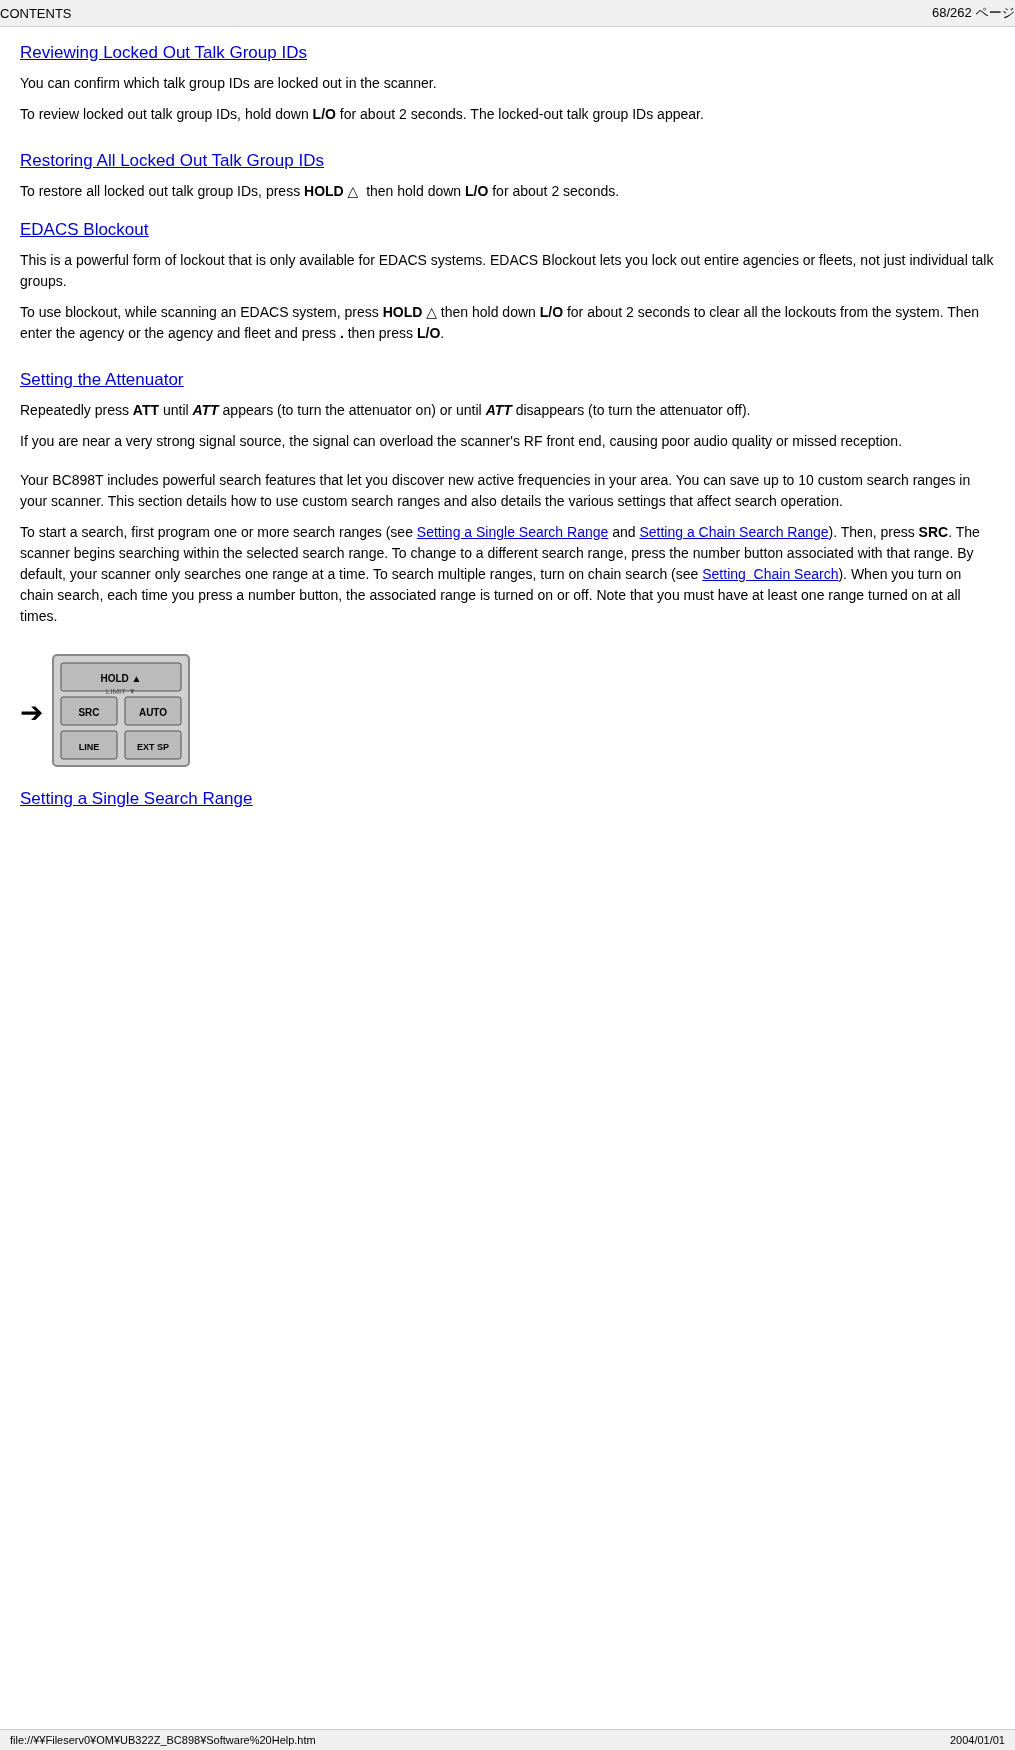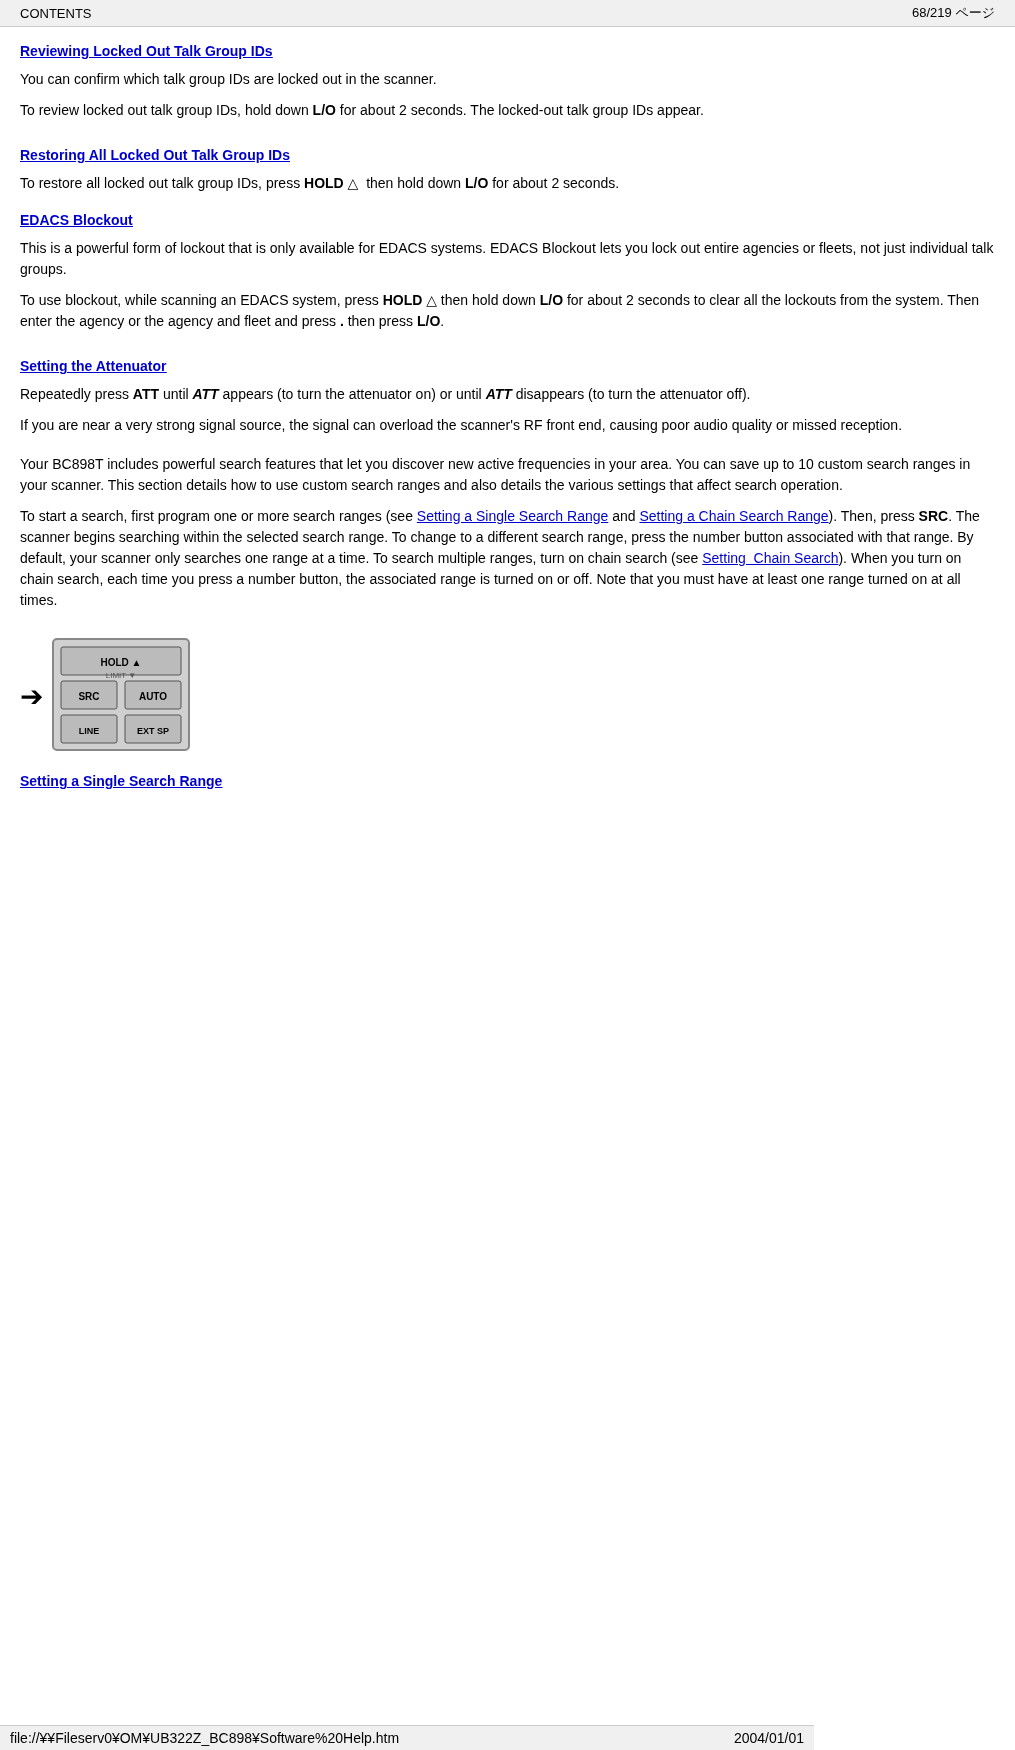--- a/index.html
+++ b/index.html
@@ -15,35 +15,35 @@
       background: #fff;
       width: 1015px;
       min-height: 1750px;
       position: relative;
     }
 
     .top-bar {
       display: flex;
       justify-content: space-between;
       align-items: center;
-      padding: 4px 20px;
+      padding: 4px 0;
       border-bottom: 1px solid #ccc;
       font-size: 13px;
       background: #f0f0f0;
     }
 
     .main-content {
       padding: 16px 20px 60px 20px;
     }
 
     h2.section-title {
       color: #0000cc;
       text-decoration: underline;
-      font-size: 14px;
-      font-weight: bold;
+      font-size: 17px;
+      font-weight: normal;
       margin-bottom: 10px;
       cursor: pointer;
     }
 
     h2.section-title a {
       color: #0000cc;
       text-decoration: underline;
     }
 
     p {
@@ -91,39 +91,39 @@
     .arrow-right {
       font-size: 28px;
       margin-right: 8px;
       align-self: center;
     }
 
     .bottom-bar {
       position: fixed;
       bottom: 0;
       left: 0;
-      width: 814px;
+      width: 1015px;
       display: flex;
       justify-content: space-between;
       padding: 4px 10px;
       border-top: 1px solid #ccc;
       background: #f0f0f0;
-      font-size: 14px;
+      font-size: 11px;
     }
 
     .small-space {
       height: 8px;
     }
   </style>
 </head>
 <body>
 
 <div class="top-bar">
   <span>CONTENTS</span>
-  <span>68/219 ページ</span>
+  <span>68/262 ページ</span>
 </div>
 
 <div class="main-content">
 
   <div class="section">
     <h2 class="section-title">
       <a>Reviewing Locked Out Talk Group IDs</a>
     </h2>
     <p>
       You can confirm which talk group IDs are locked out in the scanner.

